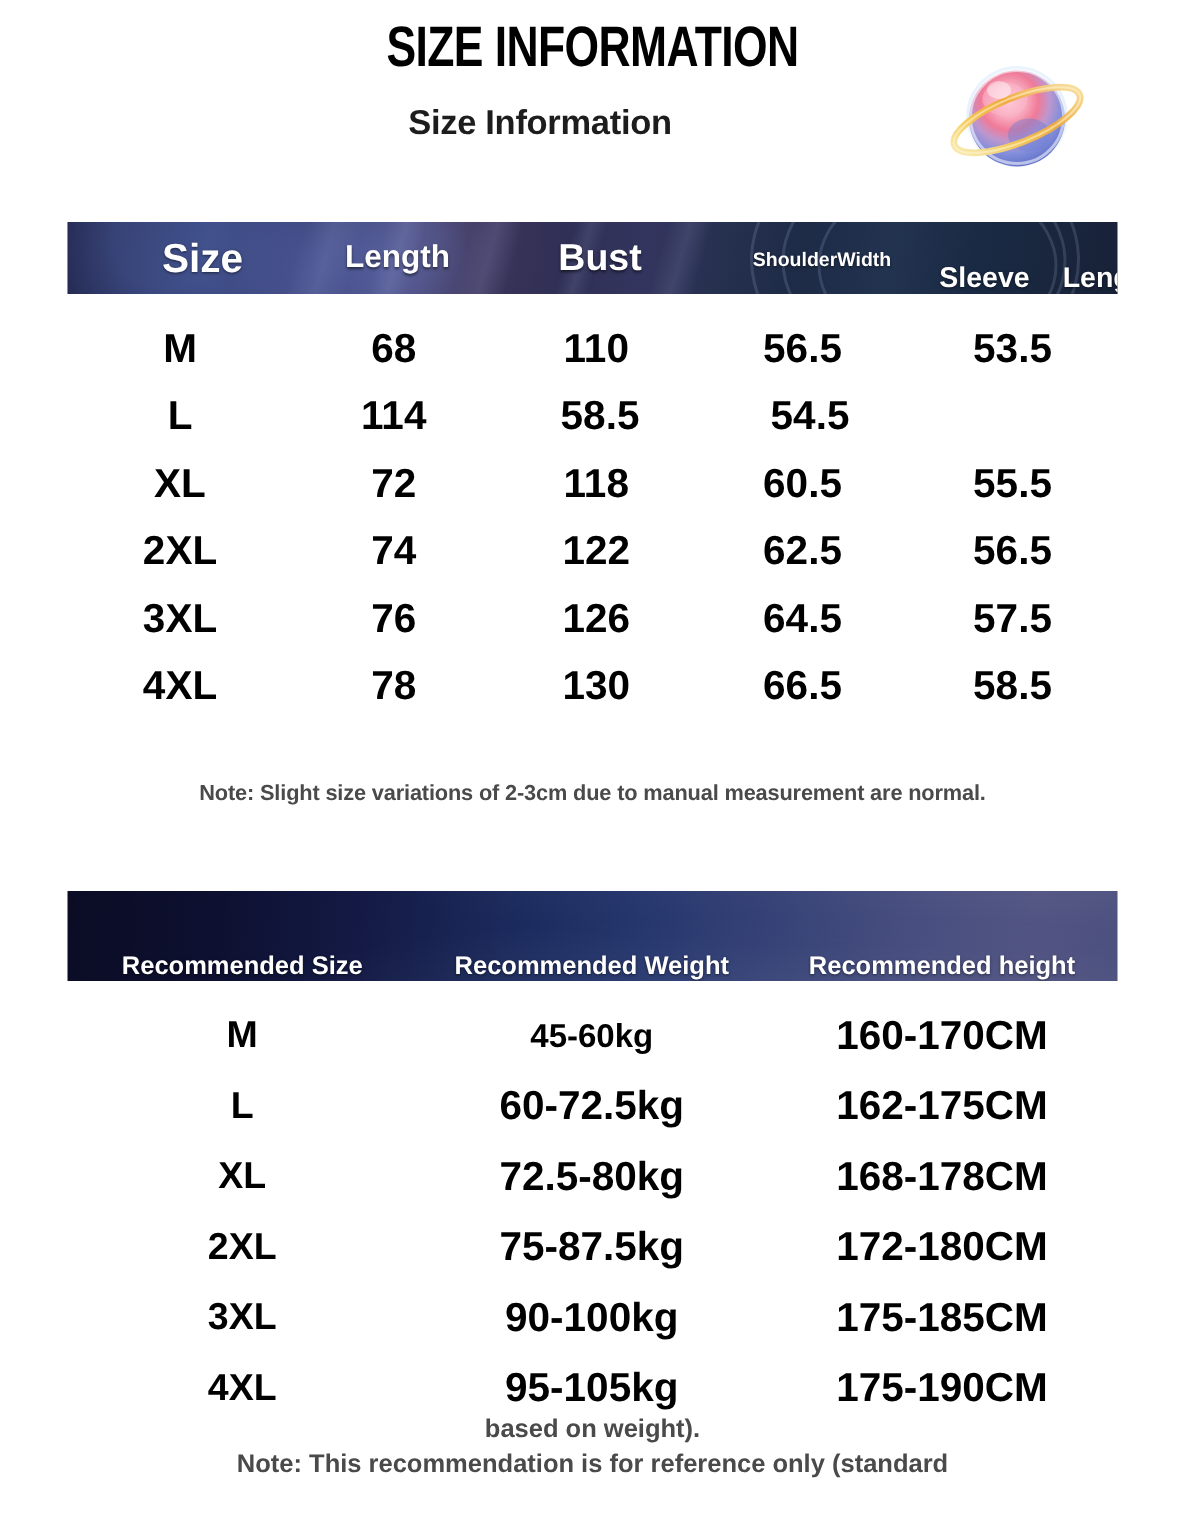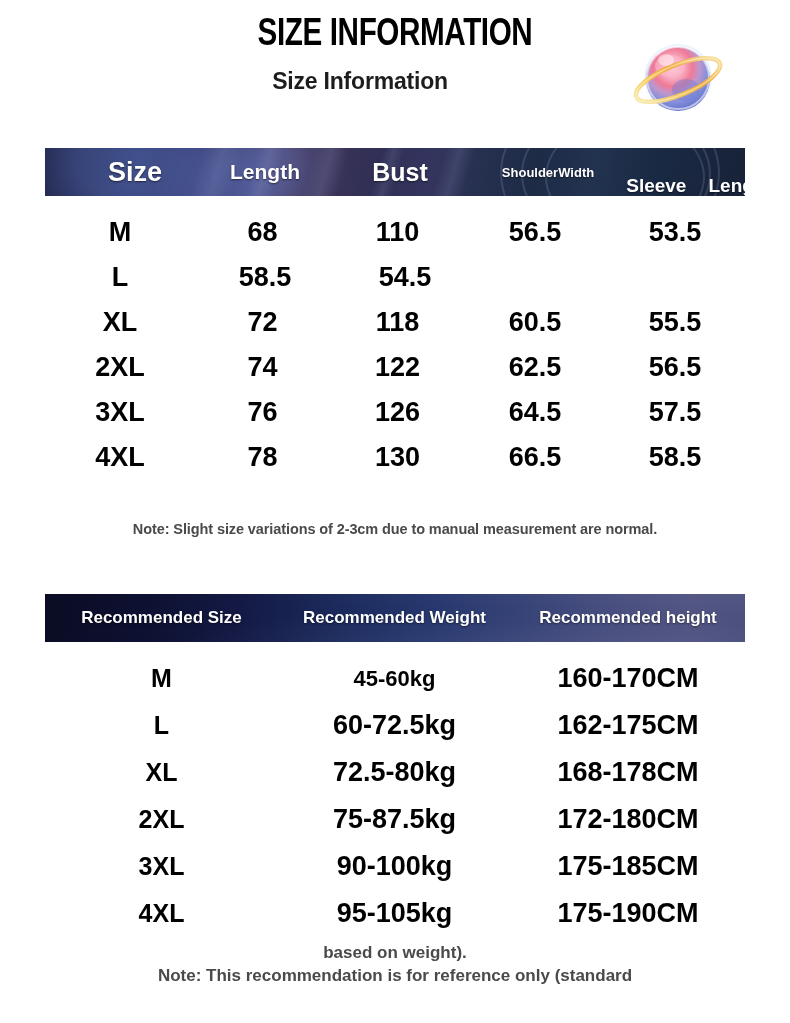--- a/index.html
+++ b/index.html
@@ -162,24 +162,24 @@
   
   .table2 {
     position: absolute;
     left: 45px;
     top: 594px;
     width: 700px;
   }
 
   .t2-header {
     position: relative;
-    height: 48px;
+    height: 60px;
     overflow: hidden;
     display: flex;
-    align-items: center;
+    align-items: flex-end;
     background: linear-gradient(95deg,
       #0b0c24 0%,
       #0d1030 14%,
       #141a45 28%,
       #1b2a5c 42%,
       #24356d 55%,
       #333f74 68%,
       #434a7c 80%,
       #4e5180 92%,
       #4a4e7d 100%);
@@ -308,20 +308,21 @@
   <div class="t1-body">
     <div class="t1-row" style="margin-top:14px;">
       <div class="c c-size">M</div>
       <div class="c c-length">68</div>
       <div class="c c-bust">110</div>
       <div class="c c-shoulder">56.5</div>
       <div class="c c-sleeve">53.5</div>
     </div>
     <div class="t1-row">
       <div class="c c-size">L</div>
+      <div class="c c-bust">114</div>
       <div class="c c-shoulder">58.5</div>
       <div class="c c-sleeve">54.5</div>
     </div>
     <div class="t1-row">
       <div class="c c-size">XL</div>
       <div class="c c-length">72</div>
       <div class="c c-bust">118</div>
       <div class="c c-shoulder">60.5</div>
       <div class="c c-sleeve">55.5</div>
     </div>

